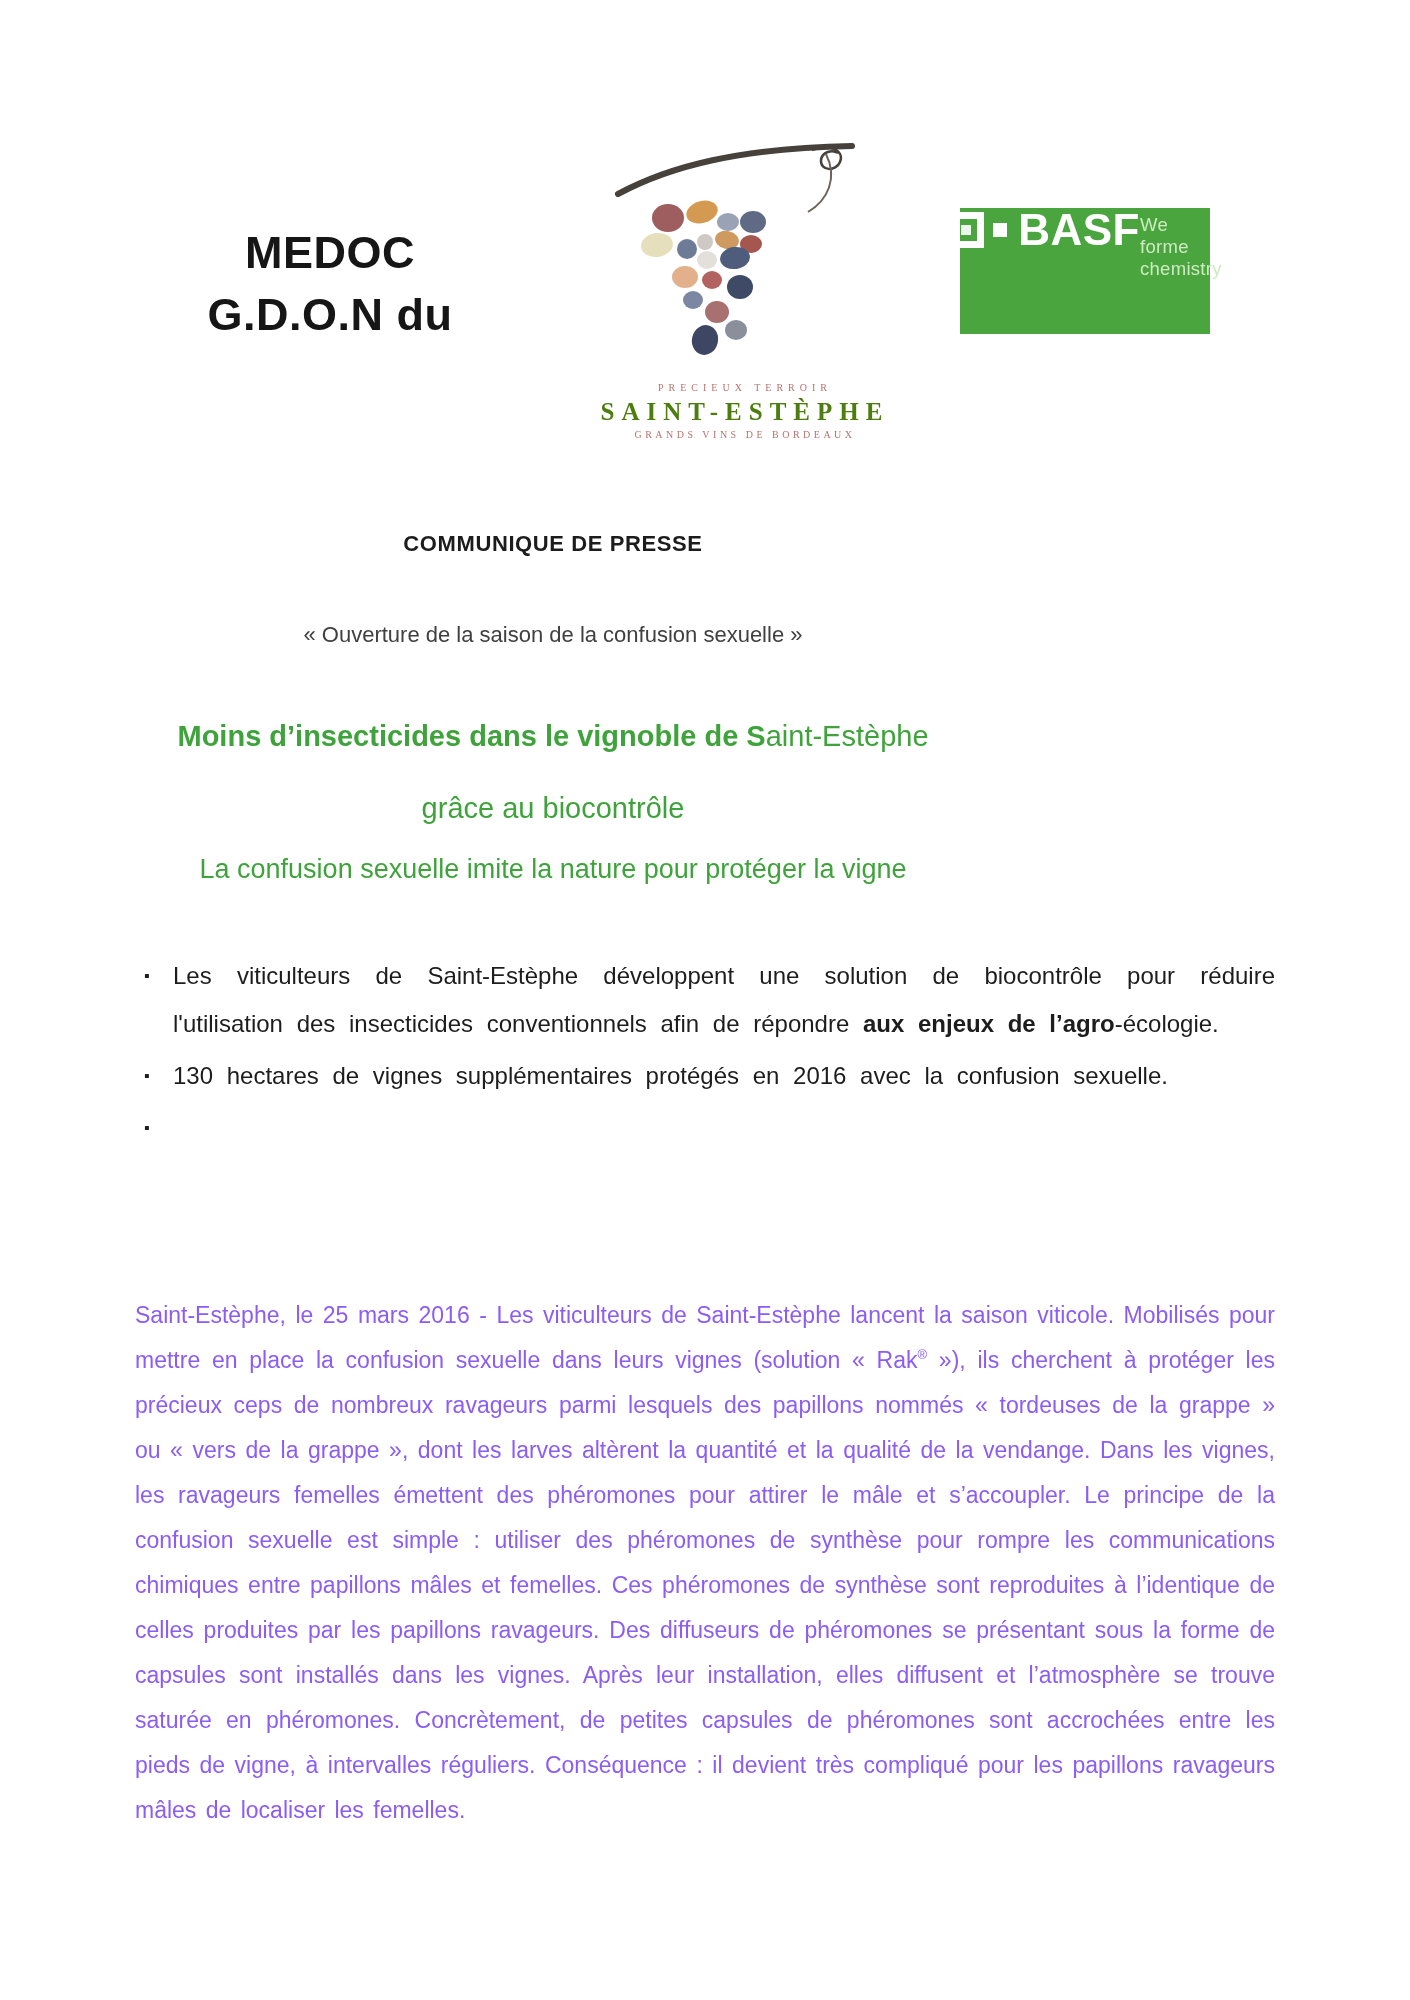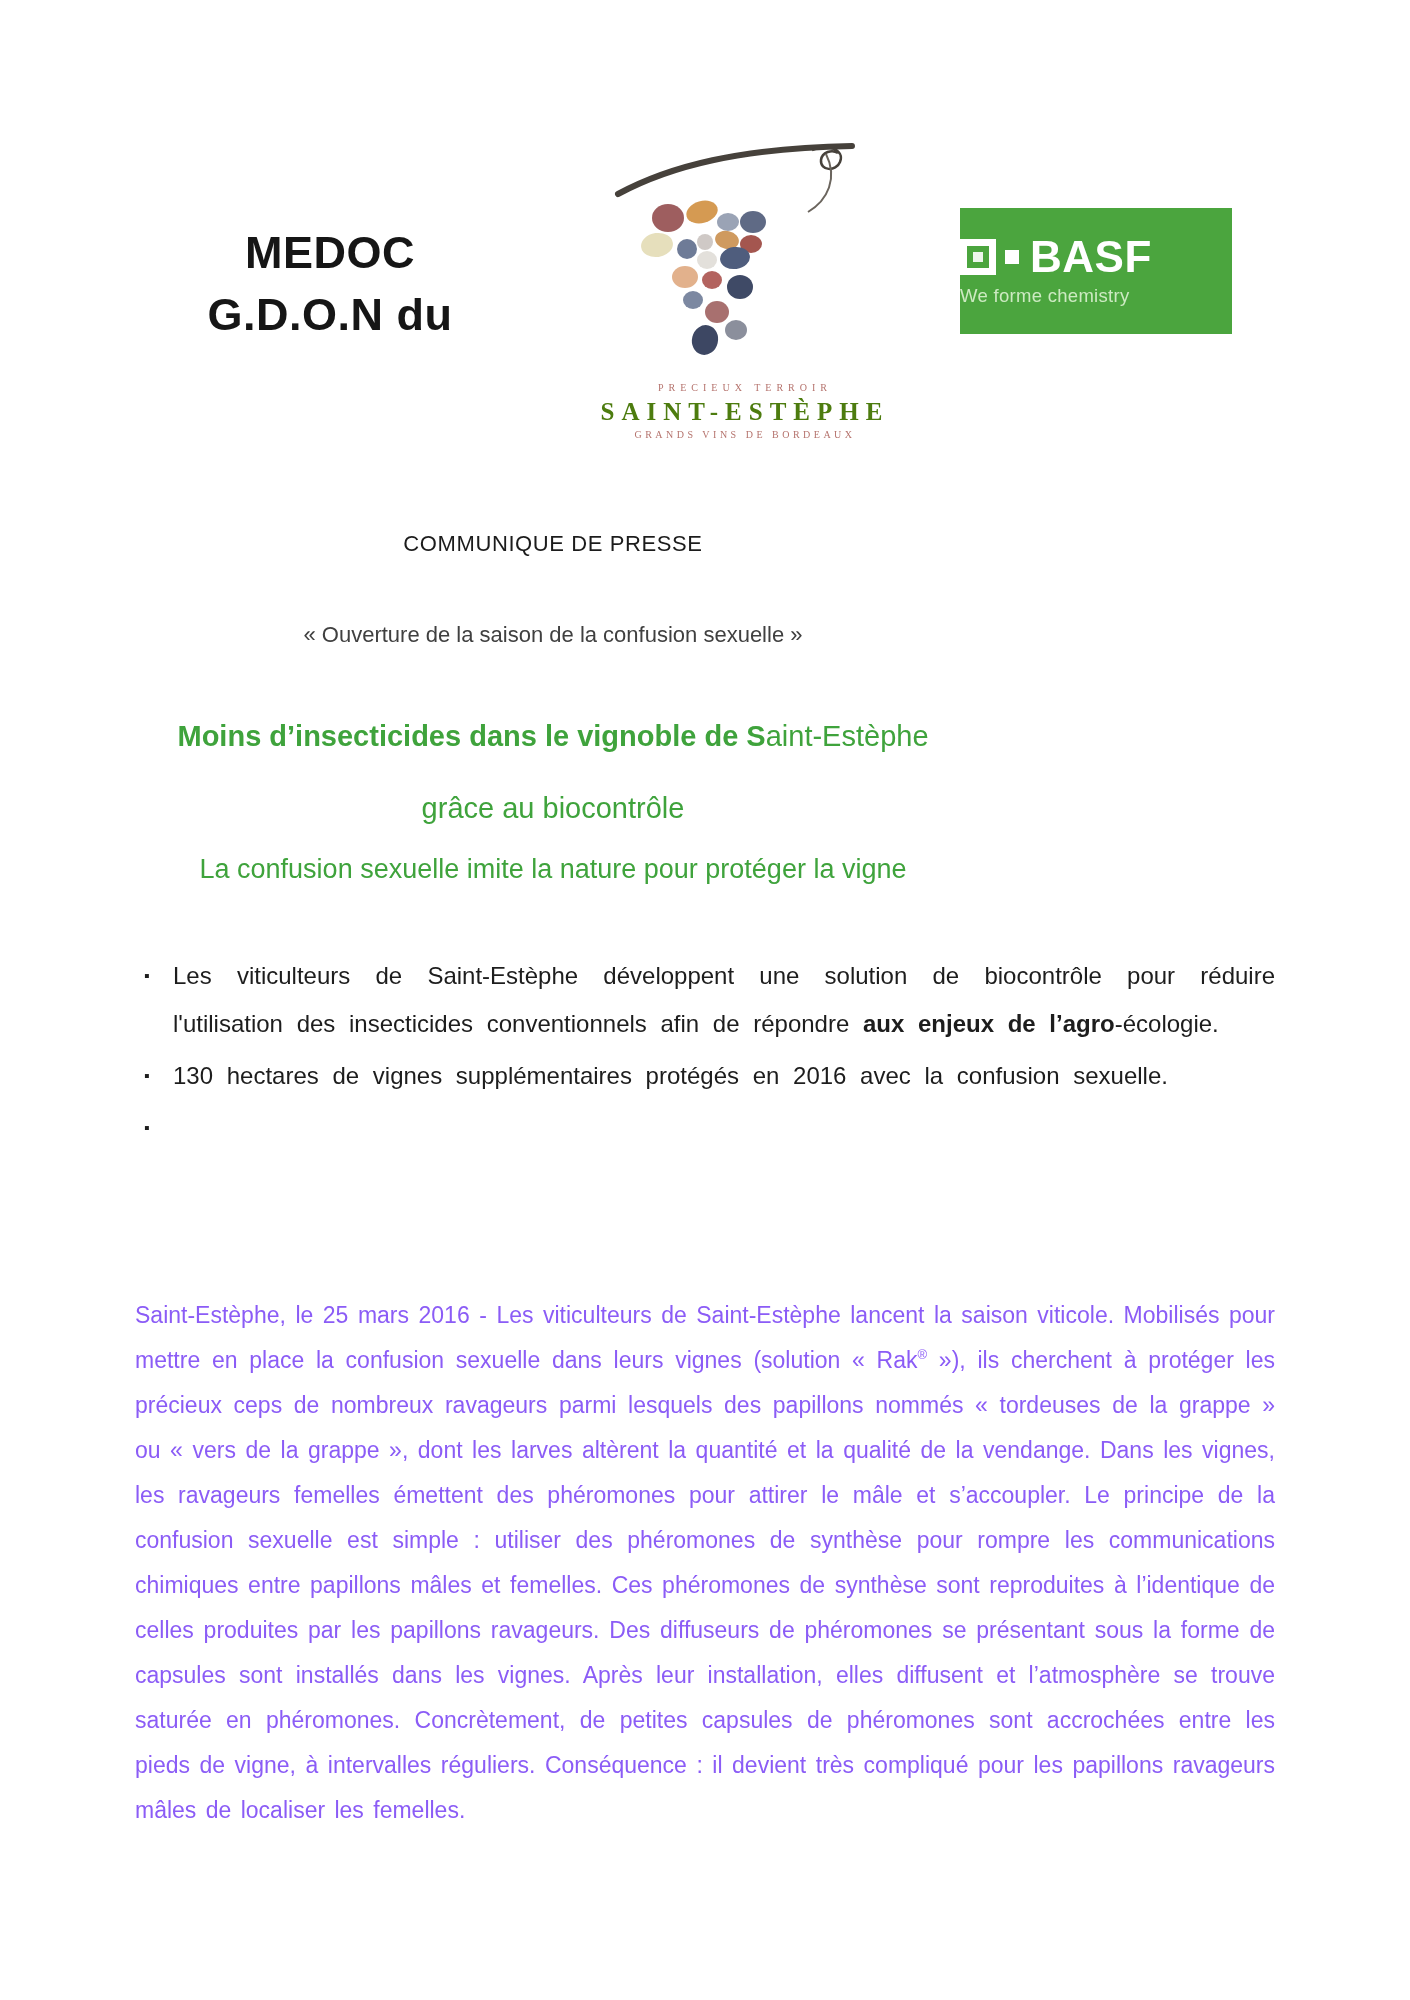--- a/index.html
+++ b/index.html
@@ -12,34 +12,34 @@
     position:absolute;left:150px;top:222px;width:360px;text-align:center;
     font-weight:bold;font-size:45px;line-height:62px;color:#161616;letter-spacing:.5px;
   }
   .grape-logo{position:absolute;left:590px;top:106px;width:300px;height:265px;}
   .wordmark{position:absolute;left:540px;top:381px;width:410px;text-align:center;
     font-family:"Liberation Serif","DejaVu Serif",serif;}
   .wordmark .tag{font-size:10px;letter-spacing:5px;color:#b5736d;line-height:14px;}
   .wordmark .tag.b{letter-spacing:3.5px;}
   .wordmark .name{font-size:25px;font-weight:bold;letter-spacing:7px;color:#4d7c0f;line-height:30px;margin:2px 0 1px 0;}
   .basf{
-    position:absolute;left:960px;top:208px;width:272px;height:126px;background:#4BA53E;
-    display:flex;flex-direction:column;justify-content:center;align-items:flex-start;
+    position:absolute;left:960px;top:208px;width:250px;height:126px;background:#4BA53E;
+    display:flex;justify-content:center;align-items:flex-start;
     box-sizing:border-box;
   }
   .basf-row{display:flex;align-items:center;}
   .sq-outer{width:36px;height:36px;border:7px solid #fff;box-sizing:border-box;
     display:flex;align-items:center;justify-content:center;margin-right:9px;}
   .sq-inner{width:10px;height:10px;background:rgba(255,255,255,.9);}
   .sq-small{width:14px;height:14px;background:#fff;margin-right:11px;}
   .basf-brand{font-size:44px;font-weight:bold;color:#ffffff;line-height:1;letter-spacing:.5px;}
   .basf-tagline{font-size:18.5px;color:#cdeac2;margin-top:6px;letter-spacing:.3px;}
   
   .ccol{position:absolute;left:135px;width:836px;text-align:center;white-space:nowrap;}
-  .press-label{top:531px;font-size:22px;letter-spacing:.6px;color:#1c1c1c;}
+  .press-label{top:531px;font-size:22px;letter-spacing:.6px;color:#1c1c1c;font-weight:bold;}
   .quote{top:622px;font-size:22px;color:#404040;}
   .title-block{top:715px;color:#3FA33C;}
   .title-l1{font-size:29px;line-height:42px;}
   .title-l1 .b{font-weight:bold;}
   .title-l2{font-size:29px;line-height:42px;margin-top:30px;}
   .subtitle{font-size:27px;line-height:36px;margin-top:22px;}
   
   .bullets{position:absolute;left:135px;top:952px;width:1140px;font-size:24px;line-height:48px;
     color:#1d1d1d;text-align:justify;word-spacing:7px;}
   .bullet-item{position:relative;padding-left:38px;margin-bottom:4px;}

